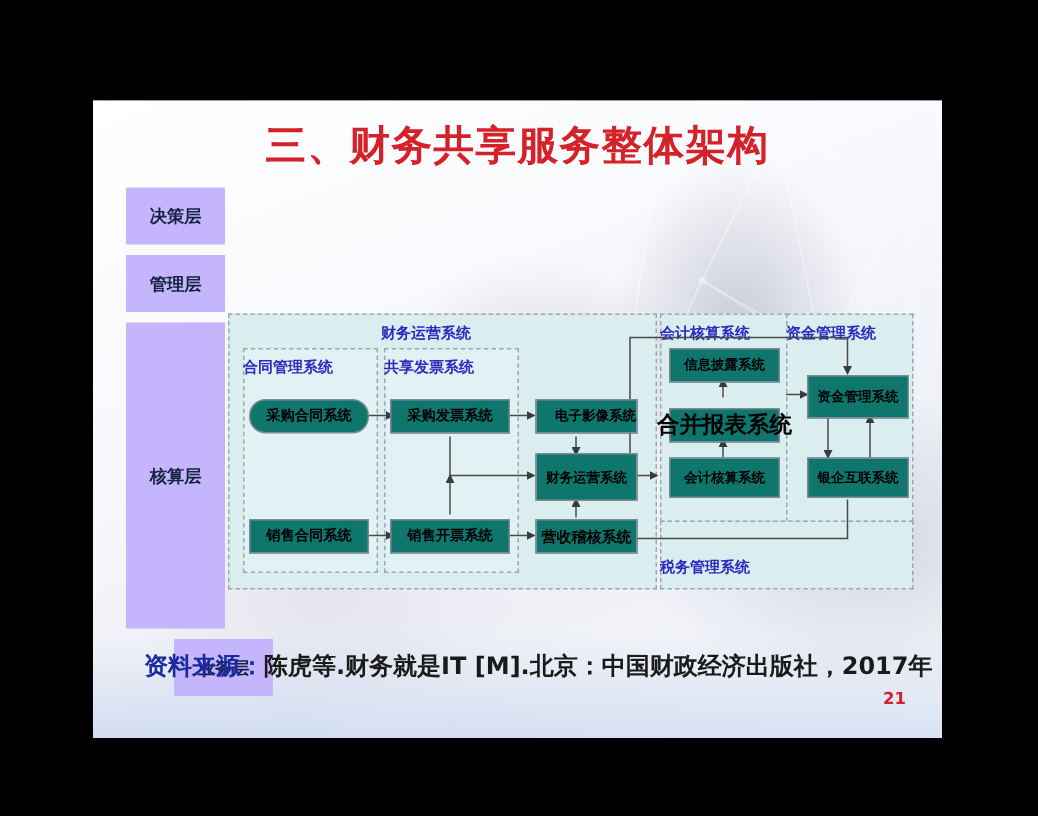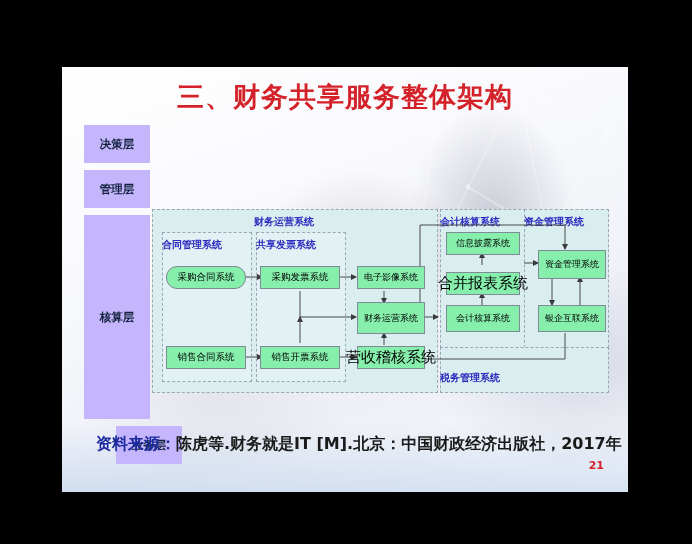--- a/index.html
+++ b/index.html
@@ -48,22 +48,22 @@
 
   
   #diagram{position:absolute;left:90px;top:142px;width:455px;height:182px;}
   .panel{position:absolute;background:#daedef;border:1px dashed #9aa7b4;}
   .subpanel{position:absolute;background:#e2f1f3;border:1px dashed #9aa7b4;}
   .grouptitle{
     position:absolute;font-size:10px;font-weight:bold;color:#2b2bbf;
     white-space:nowrap;
   }
   .node{
-    position:absolute;background:#86efac;border:1px solid #7e8a95;
-    color:#000;font-size:9.5px;font-weight:normal;
+    position:absolute;background:#0f766e;border:1px solid #7e8a95;
+    color:#000;font-size:9.5px;font-weight:bold;
     display:flex;align-items:center;justify-content:center;
     white-space:nowrap;
   }
   #wires{position:absolute;left:0;top:0;width:455px;height:182px;overflow:visible;}
 
   
   #source{
     position:absolute;left:34px;top:367px;font-size:16px;font-weight:bold;
     white-space:nowrap;
   }
@@ -178,27 +178,27 @@
         <span>销售合同系统</span>
       </div>
 
       <div class="node" style="left:108px;top:57px;width:78px;height:21px;">
         <span>采购发票系统</span>
       </div>
       <div class="node" style="left:108px;top:137px;width:78px;height:21px;">
         <span>销售开票系统</span>
       </div>
 
-      <div class="node" style="left:205px;top:57px;width:66px;height:21px;font-size:9px;">
+      <div class="node" style="left:205px;top:57px;width:66px;height:21px;font-size:9px;justify-content:flex-end;">
         <span>电子影像系统</span>
       </div>
       <div class="node" style="left:205px;top:93px;width:66px;height:30px;font-size:9px;">
         <span>财务运营系统</span>
       </div>
-      <div class="node" style="left:205px;top:137px;width:66px;height:21px;font-size:15px;">
+      <div class="node" style="left:205px;top:137px;width:66px;height:21px;font-size:10px;">
         <span>营收稽核系统</span>
       </div>
 
       <div class="node" style="left:294px;top:23px;width:72px;height:21px;font-size:9px;">
         <span>信息披露系统</span>
       </div>
       <div class="node" style="left:294px;top:63px;width:72px;height:21px;font-size:15px;">
         <span>合并报表系统</span>
       </div>
       <div class="node" style="left:294px;top:96px;width:72px;height:25px;font-size:9px;">

